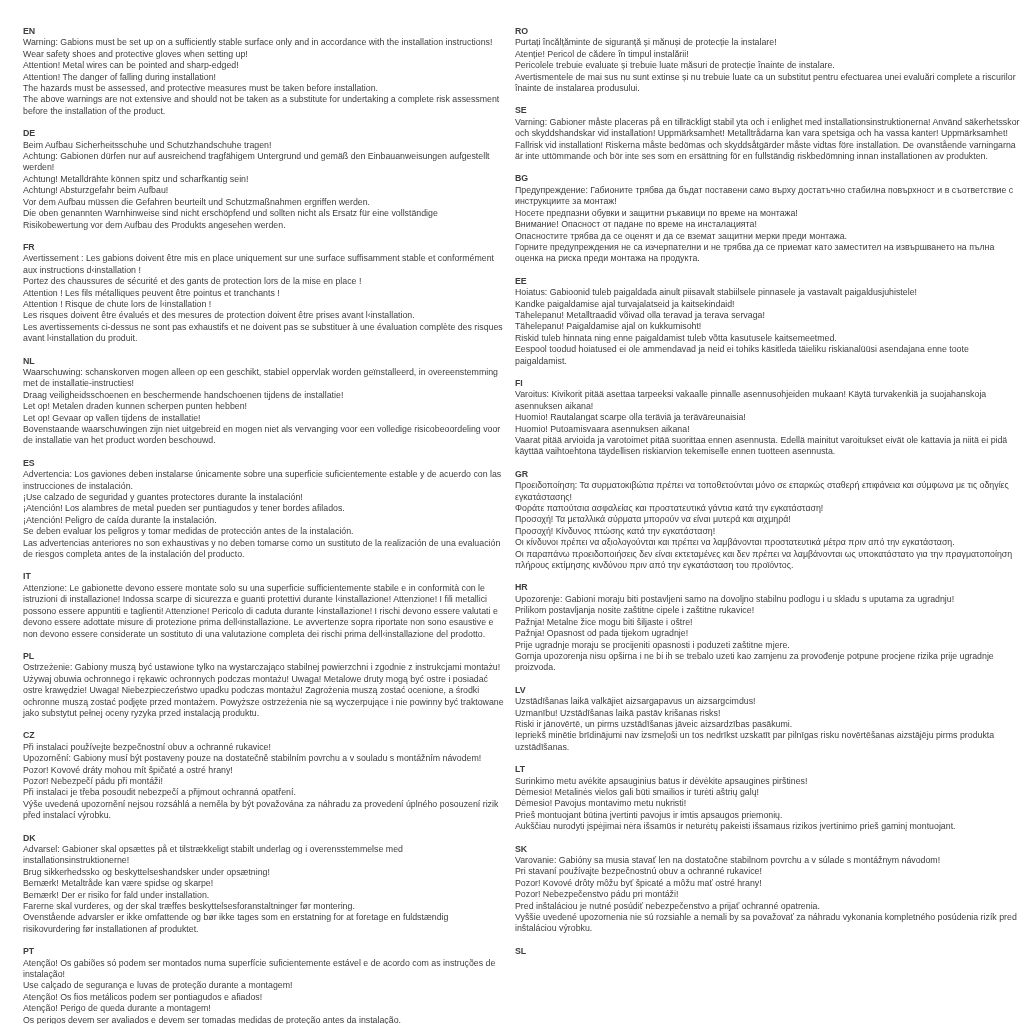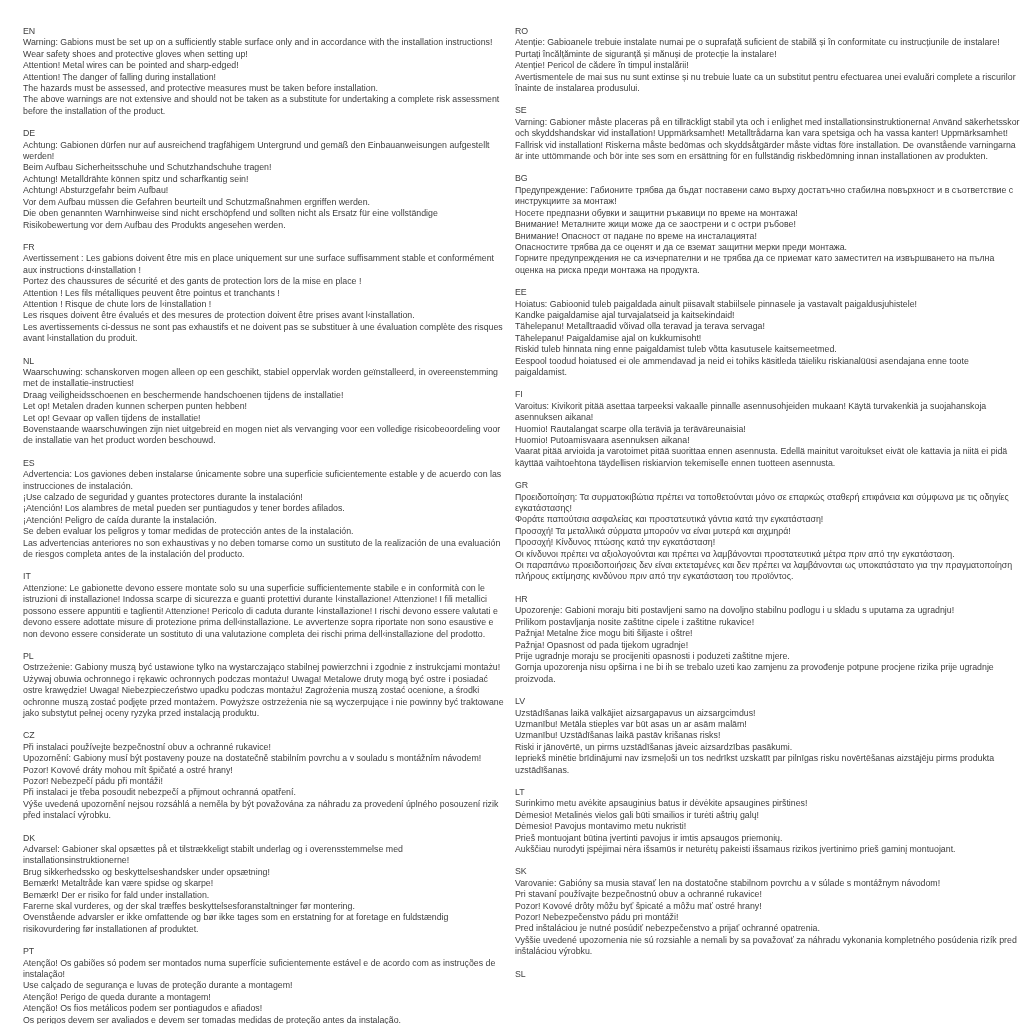--- a/index.html
+++ b/index.html
@@ -18,41 +18,41 @@
     -webkit-font-smoothing: antialiased;
   }
   .page {
     display: grid;
     grid-template-columns: 482px 505px;
     column-gap: 10px;
     padding: 26px 0 0 23px;
   }
   .col { min-width: 0; }
   .block { margin-bottom: 11px; }
-  .code { font-weight: normal; }
+  .code { font-weight: bold; }
   .para { margin: 0; }
 </style>
 </head>
 <body>
 
 <div class="page">
   <div class="col" id="col-left">
       <div class="block">
         <div class="code">EN</div>
         <div class="para">Warning: Gabions must be set up on a sufficiently stable surface only and in accordance with the installation instructions!</div>
         <div class="para">Wear safety shoes and protective gloves when setting up!</div>
         <div class="para">Attention! Metal wires can be pointed and sharp-edged!</div>
         <div class="para">Attention! The danger of falling during installation!</div>
         <div class="para">The hazards must be assessed, and protective measures must be taken before installation.</div>
         <div class="para">The above warnings are not extensive and should not be taken as a substitute for undertaking a complete risk assessment before the installation of the product.</div>
       </div>
       <div class="block">
         <div class="code">DE</div>
+        <div class="para">Beim Aufbau Sicherheitsschuhe und Schutzhandschuhe tragen!</div>
         <div class="para">Achtung: Gabionen dürfen nur auf ausreichend tragfähigem Untergrund und gemäß den Einbauanweisungen aufgestellt werden!</div>
-        <div class="para">Beim Aufbau Sicherheitsschuhe und Schutzhandschuhe tragen!</div>
         <div class="para">Achtung! Metalldrähte können spitz und scharfkantig sein!</div>
         <div class="para">Achtung! Absturzgefahr beim Aufbau!</div>
         <div class="para">Vor dem Aufbau müssen die Gefahren beurteilt und Schutzmaßnahmen ergriffen werden.</div>
         <div class="para">Die oben genannten Warnhinweise sind nicht erschöpfend und sollten nicht als Ersatz für eine vollständige Risikobewertung vor dem Aufbau des Produkts angesehen werden.</div>
       </div>
       <div class="block">
         <div class="code">FR</div>
         <div class="para">Avertissement : Les gabions doivent être mis en place uniquement sur une surface suffisamment stable et conformément aux instructions d‹installation !</div>
         <div class="para">Portez des chaussures de sécurité et des gants de protection lors de la mise en place !</div>
         <div class="para">Attention ! Les fils métalliques peuvent être pointus et tranchants !</div>
@@ -100,42 +100,41 @@
         <div class="para">Brug sikkerhedssko og beskyttelseshandsker under opsætning!</div>
         <div class="para">Bemærk! Metaltråde kan være spidse og skarpe!</div>
         <div class="para">Bemærk! Der er risiko for fald under installation.</div>
         <div class="para">Farerne skal vurderes, og der skal træffes beskyttelsesforanstaltninger før montering.</div>
         <div class="para">Ovenstående advarsler er ikke omfattende og bør ikke tages som en erstatning for at foretage en fuldstændig risikovurdering før installationen af produktet.</div>
       </div>
       <div class="block">
         <div class="code">PT</div>
         <div class="para">Atenção! Os gabiões só podem ser montados numa superfície suficientemente estável e de acordo com as instruções de instalação!</div>
         <div class="para">Use calçado de segurança e luvas de proteção durante a montagem!</div>
+        <div class="para">Atenção! Os fios metálicos podem ser pontiagudos e afiados!</div>
         <div class="para">Atenção! Perigo de queda durante a montagem!</div>
-        <div class="para">Atenção! Os fios metálicos podem ser pontiagudos e afiados!</div>
         <div class="para">Os perigos devem ser avaliados e devem ser tomadas medidas de proteção antes da instalação.</div>
       </div>
     </div>
   <div class="col" id="col-right">
       <div class="block">
         <div class="code">RO</div>
-        <div class="para">Atenție: Gabioanele trebuie instalate numai pe o suprafață suficient de stabilă și în conformitate cu instrucțiunile de instalare!</div>
         <div class="para">Purtați încălțăminte de siguranță și mănuși de protecție la instalare!</div>
         <div class="para">Atenție! Pericol de cădere în timpul instalării!</div>
+        <div class="para">Pericolele trebuie evaluate și trebuie luate măsuri de protecție înainte de instalare.</div>
         <div class="para">Avertismentele de mai sus nu sunt extinse și nu trebuie luate ca un substitut pentru efectuarea unei evaluări complete a riscurilor înainte de instalarea produsului.</div>
       </div>
       <div class="block">
         <div class="code">SE</div>
         <div class="para">Varning: Gabioner måste placeras på en tillräckligt stabil yta och i enlighet med installationsinstruktionerna! Använd säkerhetsskor och skyddshandskar vid installation! Uppmärksamhet! Metalltrådarna kan vara spetsiga och ha vassa kanter! Uppmärksamhet! Fallrisk vid installation! Riskerna måste bedömas och skyddsåtgärder måste vidtas före installation. De ovanstående varningarna är inte uttömmande och bör inte ses som en ersättning för en fullständig riskbedömning innan installationen av produkten.</div>
       </div>
       <div class="block">
         <div class="code">BG</div>
         <div class="para">Предупреждение: Габионите трябва да бъдат поставени само върху достатъчно стабилна повърхност и в съответствие с инструкциите за монтаж!</div>
         <div class="para">Носете предпазни обувки и защитни ръкавици по време на монтажа!</div>
-        <div class="para">Внимание! Металните жици може да се заострени и с остри ръбове!</div>
         <div class="para">Внимание! Опасност от падане по време на инсталацията!</div>
         <div class="para">Опасностите трябва да се оценят и да се вземат защитни мерки преди монтажа.</div>
         <div class="para">Горните предупреждения не са изчерпателни и не трябва да се приемат като заместител на извършването на пълна оценка на риска преди монтажа на продукта.</div>
       </div>
       <div class="block">
         <div class="code">EE</div>
         <div class="para">Hoiatus: Gabioonid tuleb paigaldada ainult piisavalt stabiilsele pinnasele ja vastavalt paigaldusjuhistele!</div>
         <div class="para">Kandke paigaldamise ajal turvajalatseid ja kaitsekindaid!</div>
         <div class="para">Tähelepanu! Metalltraadid võivad olla teravad ja terava servaga!</div>
         <div class="para">Tähelepanu! Paigaldamise ajal on kukkumisoht!</div>
@@ -163,21 +162,20 @@
         <div class="para">Upozorenje: Gabioni moraju biti postavljeni samo na dovoljno stabilnu podlogu i u skladu s uputama za ugradnju!</div>
         <div class="para">Prilikom postavljanja nosite zaštitne cipele i zaštitne rukavice!</div>
         <div class="para">Pažnja! Metalne žice mogu biti šiljaste i oštre!</div>
         <div class="para">Pažnja! Opasnost od pada tijekom ugradnje!</div>
         <div class="para">Prije ugradnje moraju se procijeniti opasnosti i poduzeti zaštitne mjere.</div>
         <div class="para">Gornja upozorenja nisu opširna i ne bi ih se trebalo uzeti kao zamjenu za provođenje potpune procjene rizika prije ugradnje proizvoda.</div>
       </div>
       <div class="block">
         <div class="code">LV</div>
         <div class="para">Uzstādīšanas laikā valkājiet aizsargapavus un aizsargcimdus!</div>
-        <div class="para">Uzmanību! Metāla stieples var būt asas un ar asām malām!</div>
         <div class="para">Uzmanību! Uzstādīšanas laikā pastāv krišanas risks!</div>
         <div class="para">Riski ir jānovērtē, un pirms uzstādīšanas jāveic aizsardzības pasākumi.</div>
         <div class="para">Iepriekš minētie brīdinājumi nav izsmeļoši un tos nedrīkst uzskatīt par pilnīgas risku novērtēšanas aizstājēju pirms produkta uzstādīšanas.</div>
       </div>
       <div class="block">
         <div class="code">LT</div>
         <div class="para">Surinkimo metu avėkite apsauginius batus ir dėvėkite apsaugines pirštines!</div>
         <div class="para">Dėmesio! Metalinės vielos gali būti smailios ir turėti aštrių galų!</div>
         <div class="para">Dėmesio! Pavojus montavimo metu nukristi!</div>
         <div class="para">Prieš montuojant būtina įvertinti pavojus ir imtis apsaugos priemonių.</div>

